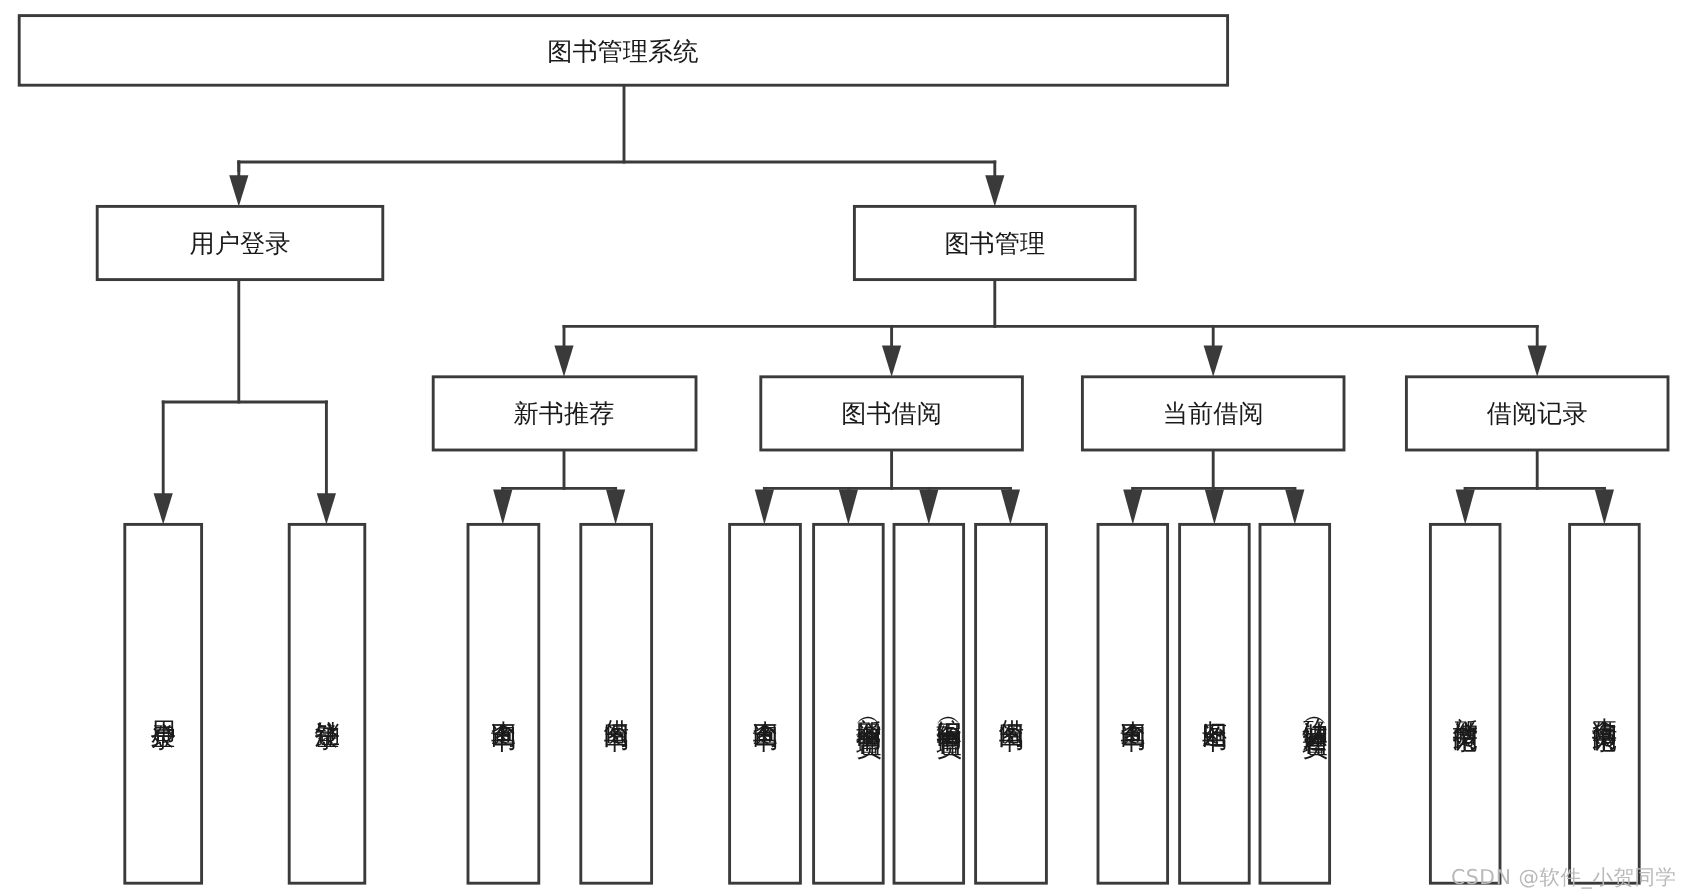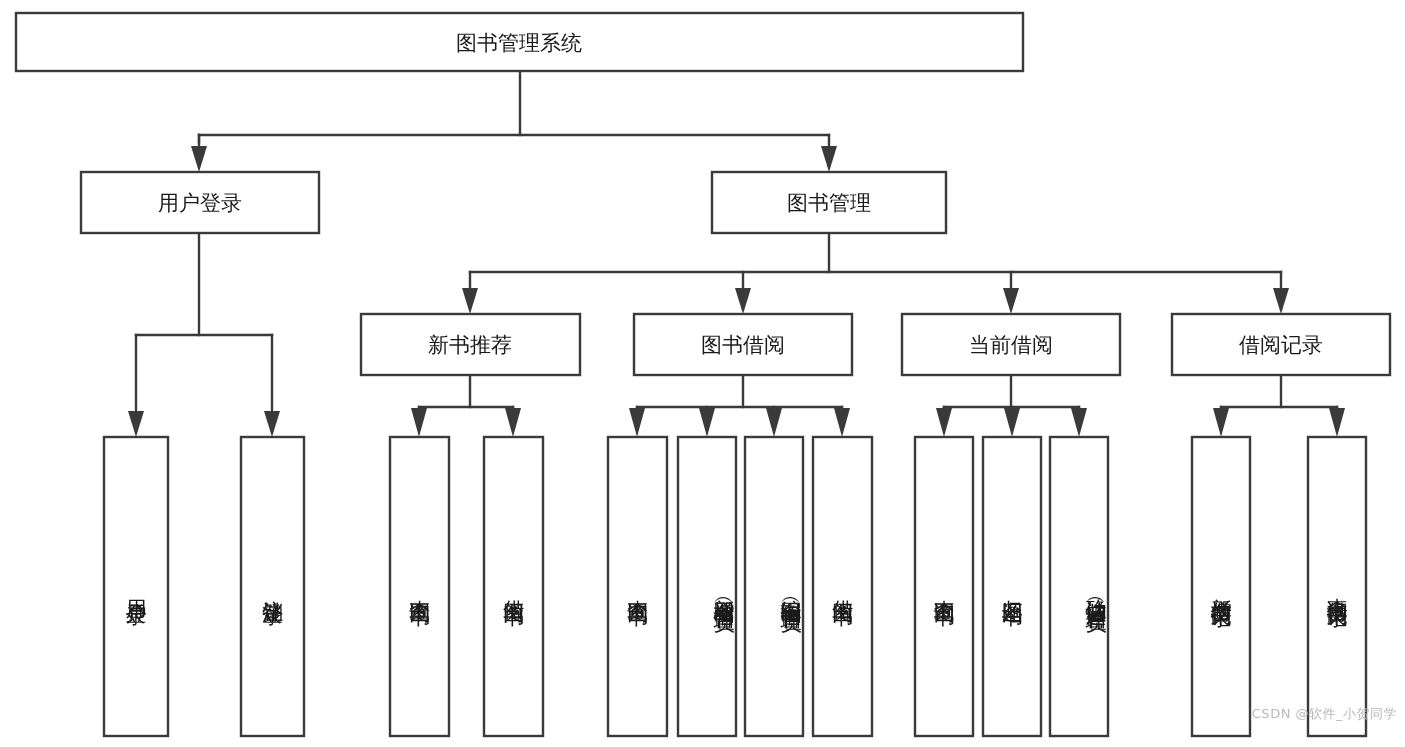--- a/index.html
+++ b/index.html
@@ -58,23 +58,23 @@
     display: flex;
     align-items: center;
     justify-content: center;
     text-align: center;
     white-space: nowrap;
     pointer-events: none;
   }
   .watermark {
     position: absolute;
     right: 8px;
-    bottom: 24px;
-    font-family: "DejaVu Sans", "Liberation Sans", sans-serif;
-    font-size: 13px;
+    bottom: 4px;
+    font-family: "DejaVu Sans", "Liberation Sans", sans-serif;
+    font-size: 17px;
     color: #b9b9b9;
     white-space: nowrap;
     letter-spacing: 0.5px;
   }
 </style>
 </head>
 <body>
 
 <div id="canvas">
 

